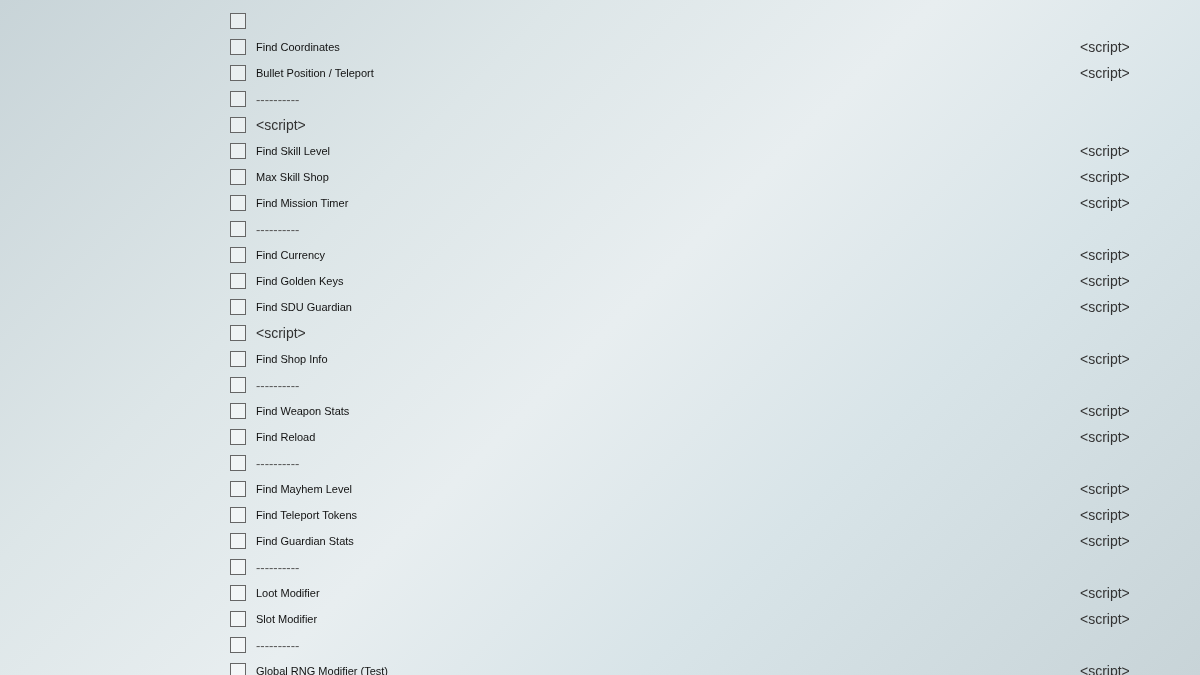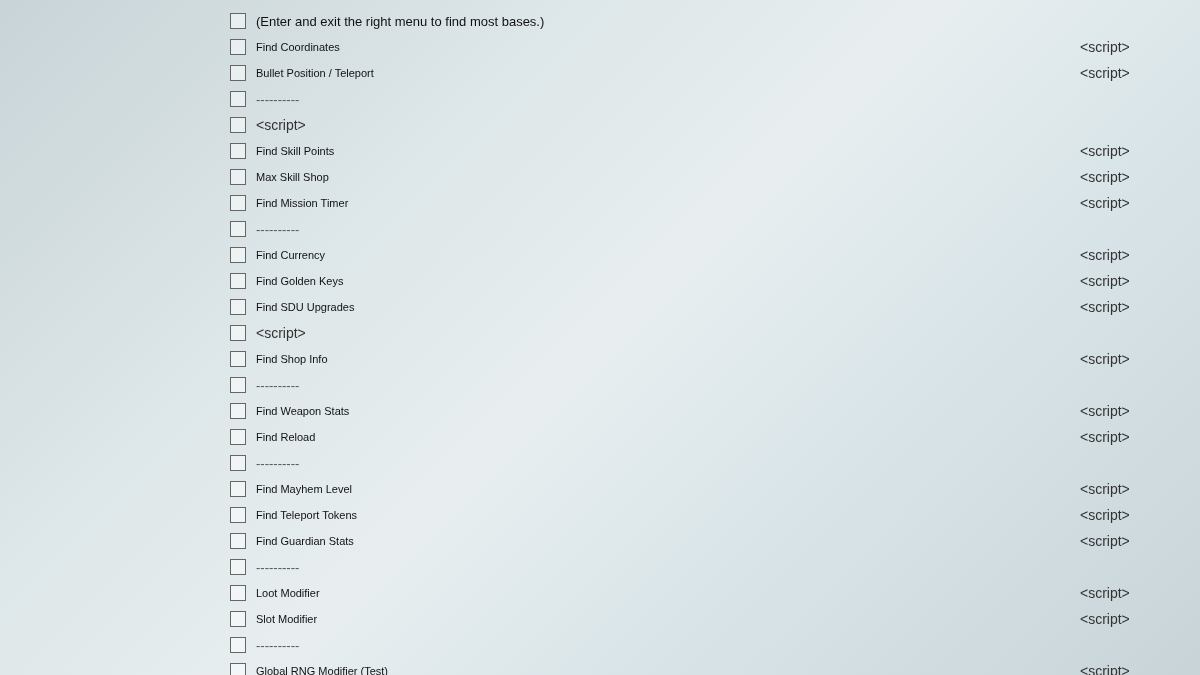--- a/index.html
+++ b/index.html
@@ -74,21 +74,20 @@
   </style>
 </head>
 <body>
 
 <div class="container">
   <div id="items-list">
       <div class="list-item">
         <div class="checkbox-wrapper">
           <span class="checkbox"></span>
         </div>
-        <span class="item-label header-note">(Enter and exit the right menu to find most bases.)</span>
       </div>
       <div class="list-item">
         <div class="checkbox-wrapper">
           <span class="checkbox"></span>
         </div>
         <span class="item-label">Find Coordinates</span>
         <span class="item-script">&lt;script&gt;</span>
       </div>
       <div class="list-item">
         <div class="checkbox-wrapper">
@@ -106,21 +105,21 @@
       <div class="list-item">
         <div class="checkbox-wrapper">
           <span class="checkbox"></span>
         </div>
         <span class="item-script">&lt;script&gt;</span>
       </div>
       <div class="list-item">
         <div class="checkbox-wrapper">
           <span class="checkbox"></span>
         </div>
-        <span class="item-label">Find Skill Points</span>
+        <span class="item-label">Find Skill Level</span>
         <span class="item-script">&lt;script&gt;</span>
       </div>
       <div class="list-item">
         <div class="checkbox-wrapper">
           <span class="checkbox"></span>
         </div>
         <span class="item-label">Max Skill Shop</span>
         <span class="item-script">&lt;script&gt;</span>
       </div>
       <div class="list-item">
@@ -147,21 +146,21 @@
         <div class="checkbox-wrapper">
           <span class="checkbox"></span>
         </div>
         <span class="item-label">Find Golden Keys</span>
         <span class="item-script">&lt;script&gt;</span>
       </div>
       <div class="list-item">
         <div class="checkbox-wrapper">
           <span class="checkbox"></span>
         </div>
-        <span class="item-label">Find SDU Upgrades</span>
+        <span class="item-label">Find SDU Guardian</span>
         <span class="item-script">&lt;script&gt;</span>
       </div>
       <div class="list-item">
         <div class="checkbox-wrapper">
           <span class="checkbox"></span>
         </div>
         <span class="item-script">&lt;script&gt;</span>
       </div>
       <div class="list-item">
         <div class="checkbox-wrapper">

